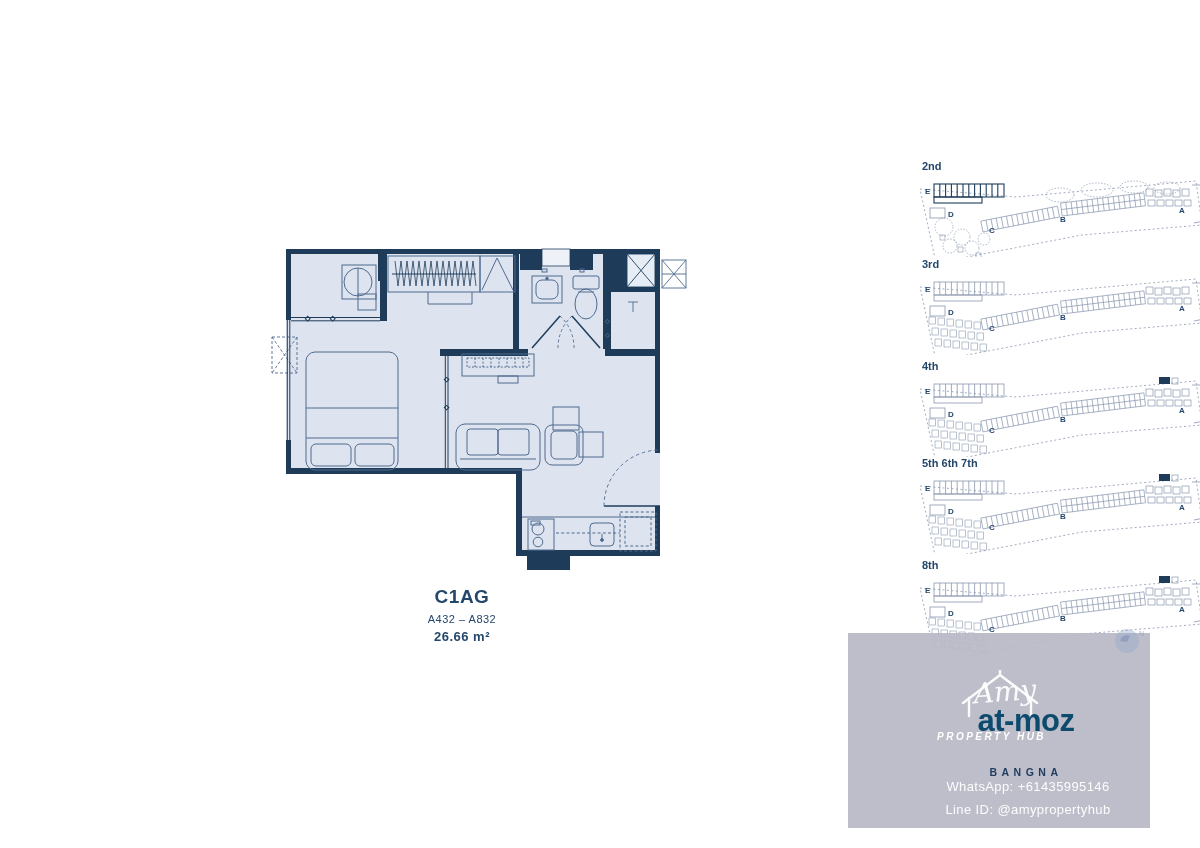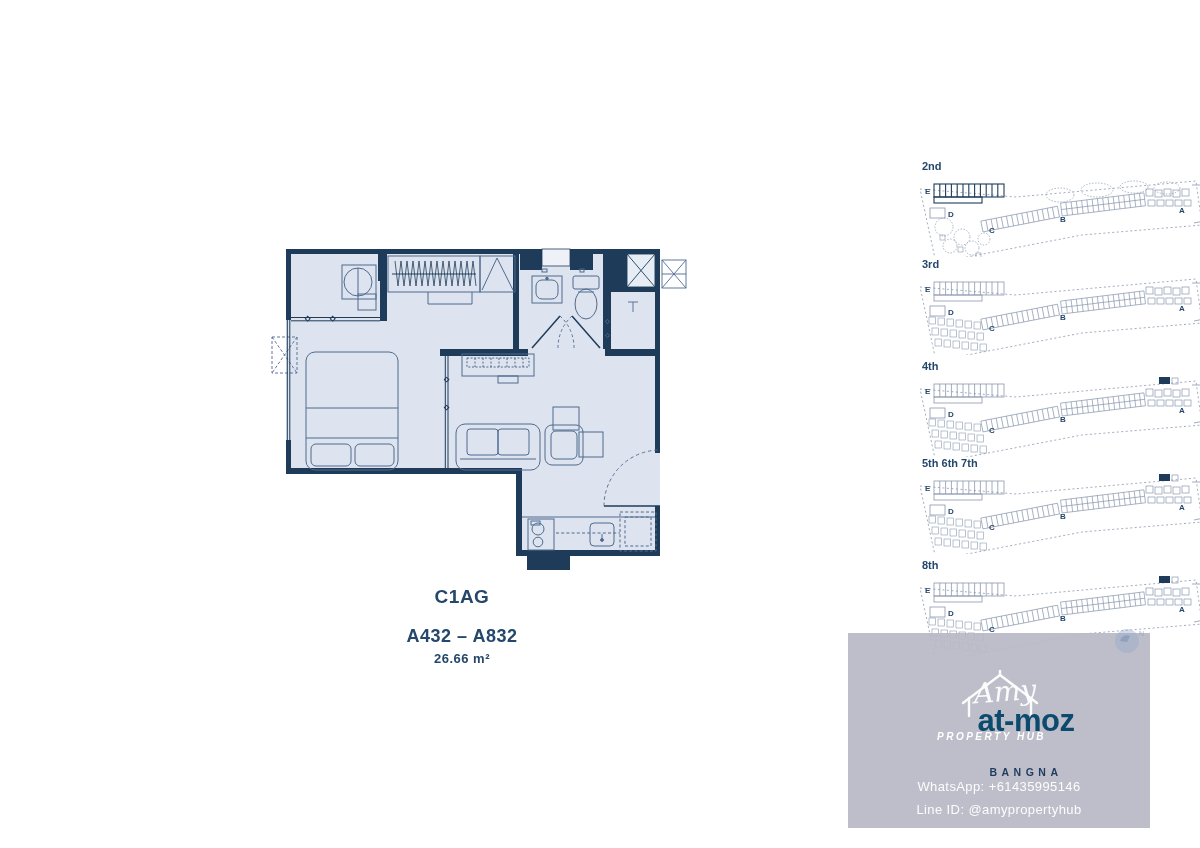--- a/index.html
+++ b/index.html
@@ -2,40 +2,40 @@
 <html><head>
 <meta charset="utf-8">
 <style>
   html,body{margin:0;padding:0;}
   body{width:1200px;height:848px;background:#ffffff;position:relative;overflow:hidden;
        font-family:"Liberation Sans",sans-serif;}
   .abs{position:absolute;}
   
   #unit-label{left:352px;top:586px;width:220px;text-align:center;color:#24476b;}
   #unit-title{font-size:19px;font-weight:bold;letter-spacing:.5px;}
-  #unit-range{font-size:18px;font-weight:700;margin-top:18px;letter-spacing:.5px;}
+  #unit-range{font-size:11px;font-weight:400;margin-top:5px;letter-spacing:.5px;}
   #unit-area{font-size:13px;font-weight:600;margin-top:4px;letter-spacing:.5px;}
   
   .kp-row{position:absolute;left:912px;width:300px;}
   .kp-label{font-size:11px;font-weight:bold;color:#24476b;padding-left:10px;height:13px;}
   .kp-row svg{display:block;margin-top:2px;}
   
   #overlay{left:848px;top:633px;width:302px;height:195px;background:rgba(183,185,197,0.92);z-index:5;}
   #overlay .abs{position:absolute;}
   #wm-script{left:112px;top:42px;width:90px;text-align:center;color:#ffffff;
              font-family:"DejaVu Serif",serif;font-style:italic;font-size:28px;
              transform:rotate(-4deg);opacity:.95;z-index:3;}
   #logo-text{left:93px;top:70px;width:170px;text-align:center;color:#0c4a6e;
              font-size:31px;font-weight:bold;letter-spacing:-.5px;z-index:2;}
   #wm-sub{left:89px;top:98px;width:120px;text-align:left;color:#ffffff;
           font-size:10px;font-weight:bold;font-style:italic;letter-spacing:2.5px;z-index:4;}
   #logo-loc{left:108px;top:106px;width:140px;text-align:center;color:#1f3b5d;
             font-size:10.5px;font-weight:600;letter-spacing:4.5px;z-index:2;margin-top:27px;}
   .contact{left:0;width:302px;text-align:center;color:rgba(255,255,255,.96);
-           font-size:13px;letter-spacing:.4px;}
+           font-size:13px;letter-spacing:.4px;padding-left:29px;}
   #contact-whatsapp{top:146px;}
   #contact-line{top:169px;}
   #compass{left:1112px;top:626px;z-index:6;opacity:.75;}
 </style>
 </head>
 <body>
 
 <svg class="abs" style="left:270px;top:240px" width="420" height="330" viewBox="0 0 420 330">
 
   <polygon points="16,9 390,9 390,316 246,316 246,234 16,234" fill="#dde4ef"></polygon>

